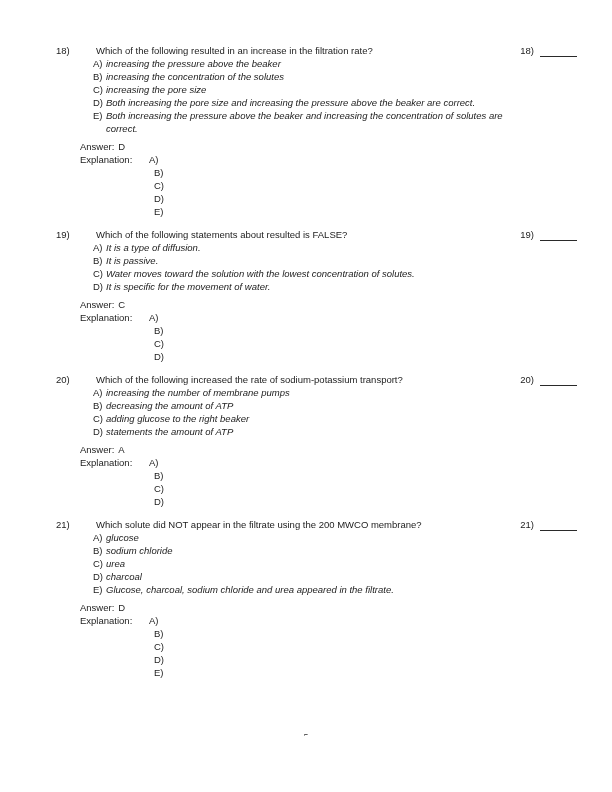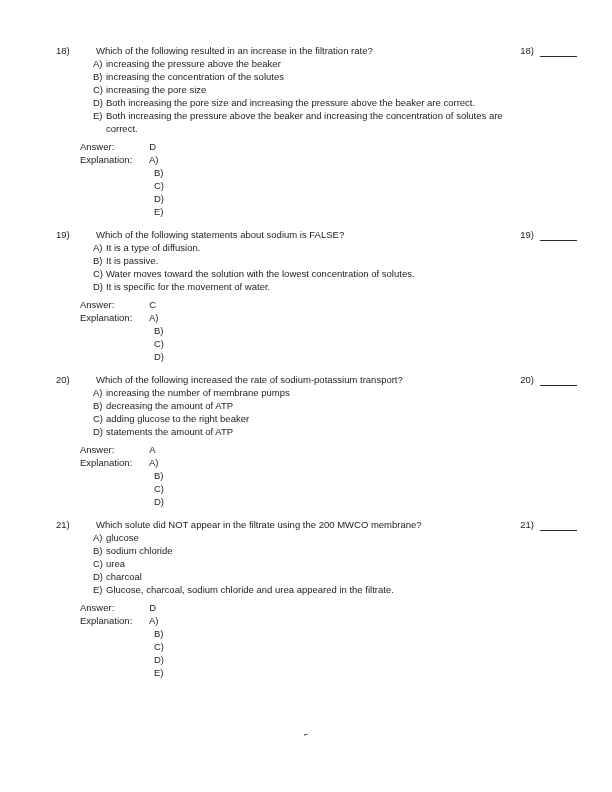--- a/index.html
+++ b/index.html
@@ -60,27 +60,27 @@
   .option {
     display: flex;
     align-items: baseline;
   }
   .opt-letter {
     width: 13px;
     flex-shrink: 0;
   }
   .opt-text {
     max-width: 408px;
+    font-style: italic;
   }
   .answer-row {
     margin-left: 24px;
     margin-top: 5px;
     display: flex;
     align-items: flex-end;
-    gap: 31px;
   }
   .answer-value {
     margin-left: 4px;
   }
   .explanation-row {
     margin-left: 24px;
     display: flex;
     align-items: flex-start;
   }
   .exp-label {
@@ -184,21 +184,21 @@
   <span class="exp-letter indent">D)</span>
 
   <span class="exp-letter indent">E)</span>
 </span>
     </div>
   </div>
 
   <div class="question">
     <div class="q-line">
       <span class="q-num">19)</span>
-      <span class="q-text">Which of the following statements about sodium is FALSE?</span>
+      <span class="q-text">Which of the following statements about resulted is FALSE?</span>
       <span class="q-ref">
         <span>19)</span>
         <span class="blank"></span>
       </span>
     </div>
     <div class="options">
   <div class="option">
     <span class="opt-letter">A)</span>
     <span class="opt-text">It is a type of diffusion.</span>
   </div>

